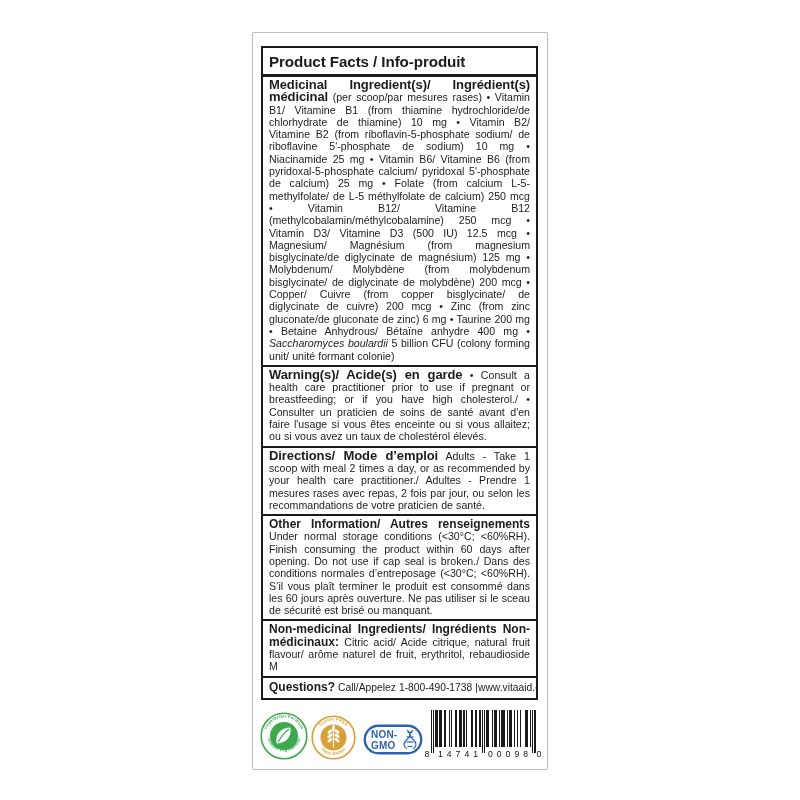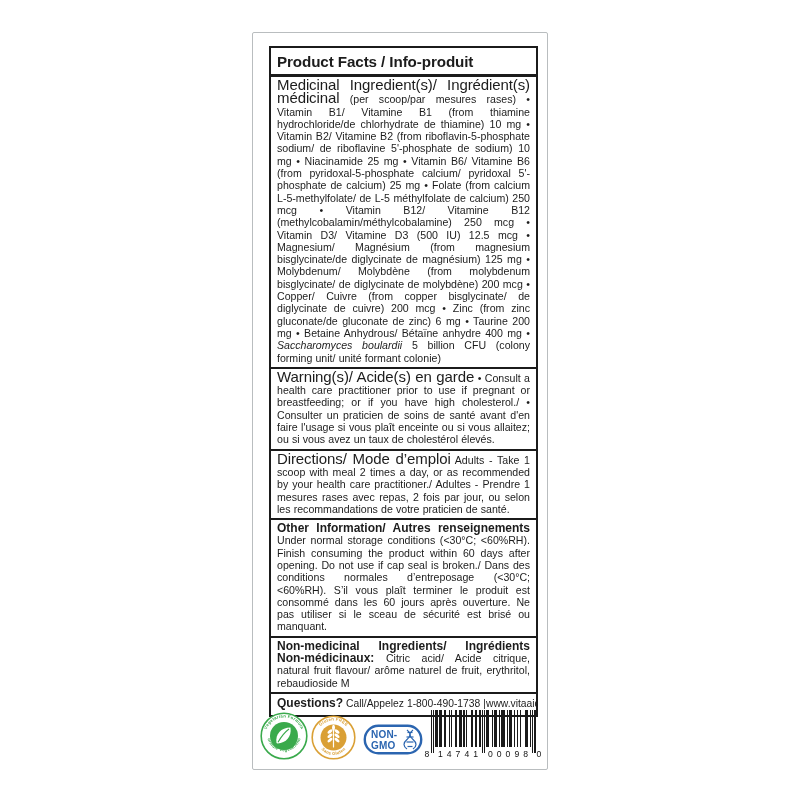--- a/index.html
+++ b/index.html
@@ -1,47 +1,47 @@
 <!DOCTYPE html>
 <html><head>
 <meta charset="utf-8">
 <style>
   html,body{margin:0;padding:0;background:#ffffff;}
   .page{position:relative;width:800px;height:800px;background:#ffffff;overflow:hidden;
         font-family:"Liberation Sans","DejaVu Sans",sans-serif;color:#1c1c1c;}
   .card{position:absolute;left:252px;top:32px;width:296px;height:738px;background:#fff;
         border:1px solid #b9bdbf;border-radius:2px;box-sizing:border-box;}
-  .facts-box{margin:13px 9px 0 16px;border:2px solid #1b1b1b;background:#fff;}
+  .facts-box{margin:13px 9px 0 8px;border:2px solid #1b1b1b;background:#fff;}
   .title{font-size:15.2px;font-weight:bold;padding:5px 6px 4px 6px;letter-spacing:-0.1px;
          border-bottom:3px solid #1b1b1b;}
   .sec{font-size:10.6px;line-height:12.3px;text-align:justify;padding:2px 6px 3px 6px;
        border-top:2px solid #1b1b1b;word-spacing:0.2px;}
   .sec.first{border-top:none;}
-  .h-lg{font-weight:normal;font-size:15px;letter-spacing:-0.1px;}
+  .h-lg{font-weight:bold;font-size:13px;letter-spacing:-0.1px;}
   .h-sm{font-weight:bold;font-size:12px;}
   .sp{}
   .sec.questions{white-space:nowrap;text-align:left;font-size:10.3px;padding:3.5px 6px 4px 6px;overflow:hidden;}
   .badges{position:absolute;left:0;top:0;width:100%;height:100%;pointer-events:none;}
   .badge{position:absolute;}
   .arc-text{font-size:4.3px;font-weight:bold;letter-spacing:0.25px;}
   .ngm-text{font-size:10px;font-weight:bold;letter-spacing:0.2px;}
   .bd{font-size:8.6px;fill:#111;}
 </style>
 </head>
 <body>
 
 <div class="page">
   <div class="card">
 
     <div class="facts-box">
       <div class="title">Product Facts / Info-produit</div>
 
       <div class="sec first"><span class="h-lg">Medicinal Ingredient(s)/ Ingrédient(s) médicinal</span><span> (per scoop/par mesures rases) • Vitamin B1/ Vitamine B1 (from thiamine hydrochloride/de chlorhydrate de thiamine) 10 mg • Vitamin B2/ Vitamine B2 (from riboflavin-5-phosphate sodium/ de riboflavine 5'-phosphate de sodium) 10 mg • Niacinamide 25 mg • Vitamin B6/ Vitamine B6 (from pyridoxal-5-phosphate calcium/ pyridoxal 5'-phosphate de calcium) 25 mg • Folate (from calcium L-5-methylfolate/ de L-5 méthylfolate de calcium) 250 mcg • Vitamin B12/ Vitamine B12 (methylcobalamin/méthylcobalamine) 250 mcg • Vitamin D3/ Vitamine D3 (500 IU) 12.5 mcg • Magnesium/ Magnésium (from magnesium bisglycinate/de diglycinate de magnésium) 125 mg • Molybdenum/ Molybdène (from molybdenum bisglycinate/ de diglycinate de molybdène) 200 mcg • Copper/ Cuivre (from copper bisglycinate/ de diglycinate de cuivre) 200 mcg • Zinc (from zinc gluconate/de gluconate de zinc) 6 mg • Taurine 200 mg • Betaine Anhydrous/ Bétaïne anhydre 400 mg •</span> <i class="sp">Saccharomyces boulardii</i><span> 5 billion CFU (colony forming unit/ unité formant colonie)</span></div>
 
-      <div class="sec"><span class="h-lg">Warning(s)/ Acide(s) en garde</span><span> • Consult a health care practitioner prior to use if pregnant or breastfeeding; or if you have high cholesterol./ • Consulter un praticien de soins de santé avant d'en faire l'usage si vous plaît enceinte ou si vous allaitez; ou si vous avez un taux de cholestérol élevés.</span></div>
+      <div class="sec"><span class="h-lg">Warning(s)/ Acide(s) en garde</span><span> • Consult a health care practitioner prior to use if pregnant or breastfeeding; or if you have high cholesterol./ • Consulter un praticien de soins de santé avant d'en faire l'usage si vous êtes enceinte ou si vous allaitez; ou si vous avez un taux de cholestérol élevés.</span></div>
 
       <div class="sec"><span class="h-lg">Directions/ Mode d’emploi</span><span> Adults - Take 1 scoop with meal 2 times a day, or as recommended by your health care practitioner./ Adultes - Prendre 1 mesures rases avec repas, 2 fois par jour, ou selon les recommandations de votre praticien de santé.</span></div>
 
       <div class="sec"><span class="h-sm">Other Information/ Autres renseignements</span><span> Under normal storage conditions (&lt;30°C; &lt;60%RH). Finish consuming the product within 60 days after opening. Do not use if cap seal is broken./ Dans des conditions normales d’entreposage (&lt;30°C; &lt;60%RH). S’il vous plaît terminer le produit est consommé dans les 60 jours après ouverture. Ne pas utiliser si le sceau de sécurité est brisé ou manquant.</span></div>
 
       <div class="sec"><span class="h-sm">Non-medicinal Ingredients/ Ingrédients Non-médicinaux:</span><span> Citric acid/ Acide citrique, natural fruit flavour/ arôme naturel de fruit, erythritol, rebaudioside M</span></div>
 
       <div class="sec questions"><span class="h-sm">Questions?</span><span> Call/Appelez 1-800-490-1738 |www.vitaaid.com</span></div>
     </div>
 

